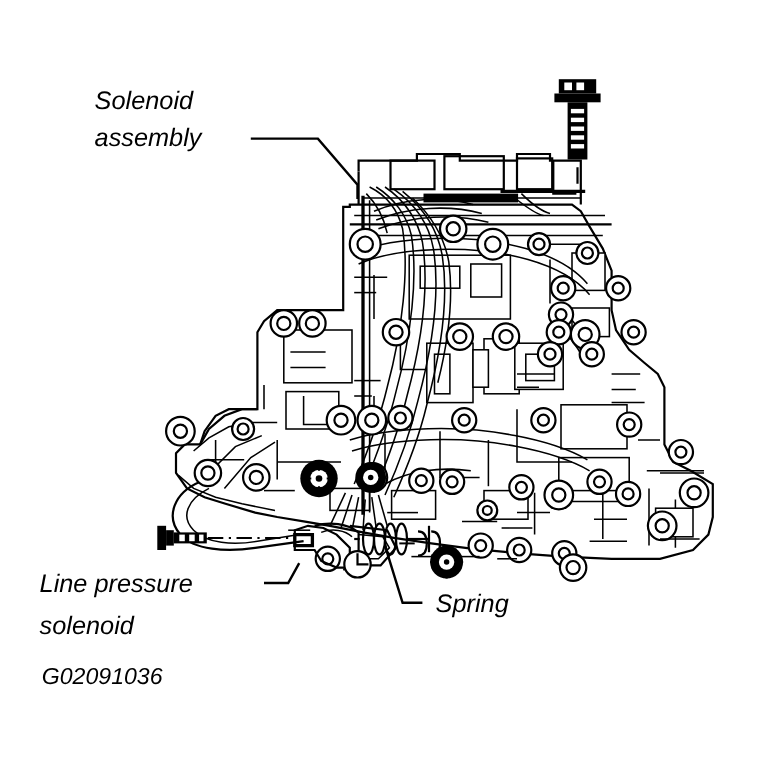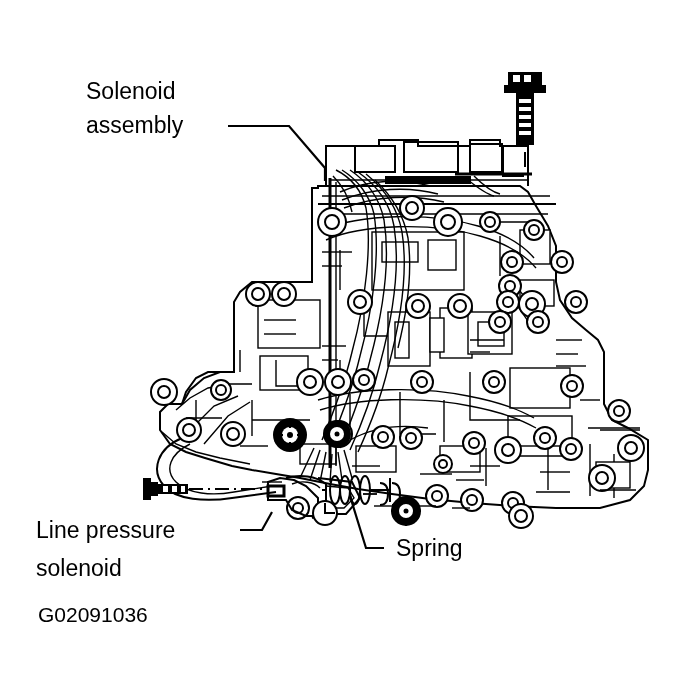--- a/index.html
+++ b/index.html
@@ -12,20 +12,21 @@
     height: 698px;
     position: relative;
     overflow: hidden;
     font-family: "Liberation Sans", sans-serif;
   }
   #figure-root {
     position: absolute;
     left: 0; top: 0;
     width: 689px;
     height: 698px;
+    font-style: italic;
   }
   svg.diagram {
     display: block;
     width: 689px;
     height: 698px;
   }
   .lbl {
     font-family: "Liberation Sans", sans-serif;
     font-size: 23px;
     fill: #000000;

